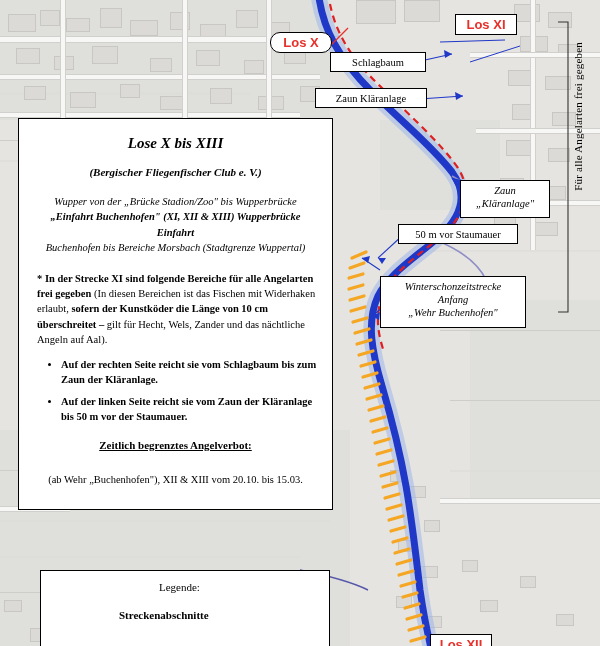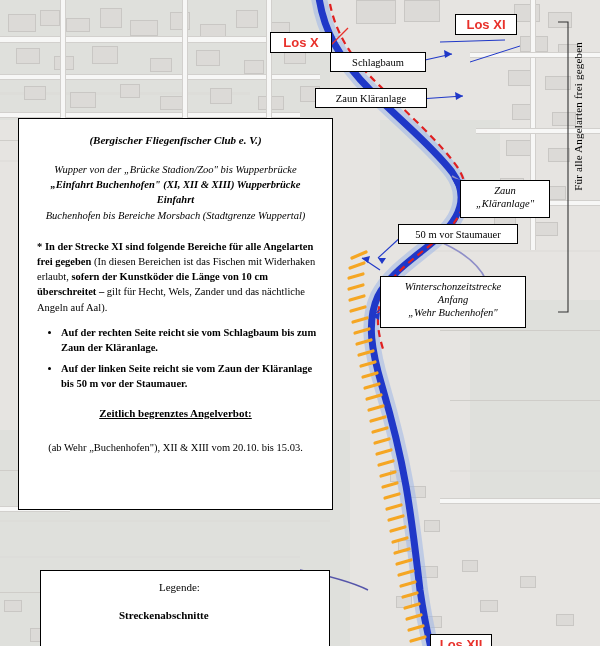--- a/index.html
+++ b/index.html
@@ -308,21 +308,21 @@
 
   <path d="M558,22 L568,22 L568,312 L558,312" fill="none" stroke="#333" stroke-width="1.1"></path>
 
   <g>
     <line x1="98" y1="630" x2="128" y2="616" stroke="#e8312b" stroke-width="1.6"></line>
     <polygon points="128,616 120,615 123,622" fill="#e8312b"></polygon>
     <polygon points="98,630 106,631 103,624" fill="#e8312b"></polygon>
   </g>
 </svg>
 
-<div class="redlabel" style="left:270px;top:32px;width:62px;">Los X</div>
+<div class="redlabel" style="left:270px;top:32px;width:62px;border-radius:10px;">Los X</div>
 
 <div class="redlabel" style="left:455px;top:14px;width:62px;">Los XI</div>
 
 <div class="redlabel" style="left:430px;top:634px;width:62px;">Los XII</div>
 
 <div class="callout" style="left:330px;top:52px;width:96px;height:20px;">Schlagbaum</div>
 
 <div class="callout" style="left:315px;top:88px;width:112px;height:20px;">Zaun Kläranlage</div>
 
 <div class="callout" style="left:460px;top:180px;width:90px;height:38px;font-style:italic;">
@@ -334,20 +334,21 @@
 
 <div class="callout" style="left:380px;top:276px;width:146px;height:52px;font-style:italic;">
   <div>Winterschonzeitstrecke</div>
   <div>Anfang</div>
   <div>„Wehr Buchenhofen"</div>
 </div>
 
 <div class="vertlabel" style="left:572px;top:42px;">Für alle Angelarten frei gegeben</div>
 
 <div id="info-panel">
+  <div class="title">Lose X bis XIII</div>
   <div class="club">(Bergischer Fliegenfischer Club e. V.)</div>
   <div class="stretch">
     <span>Wupper von der „Brücke Stadion/Zoo" bis Wupperbrücke</span><br>
     <b>„Einfahrt Buchenhofen" (XI, XII &amp; XIII) Wupperbrücke Einfahrt</b><br>
     <span>Buchenhofen bis Bereiche Morsbach (Stadtgrenze Wuppertal)</span>
   </div>
   <div class="para1">
     <b>* In der Strecke XI sind folgende Bereiche für alle Angelarten frei gegeben</b>
     <span>(In diesen Bereichen ist das Fischen mit Widerhaken erlaubt,</span>
     <b>sofern der Kunstköder die Länge von 10 cm überschreitet –</b>

